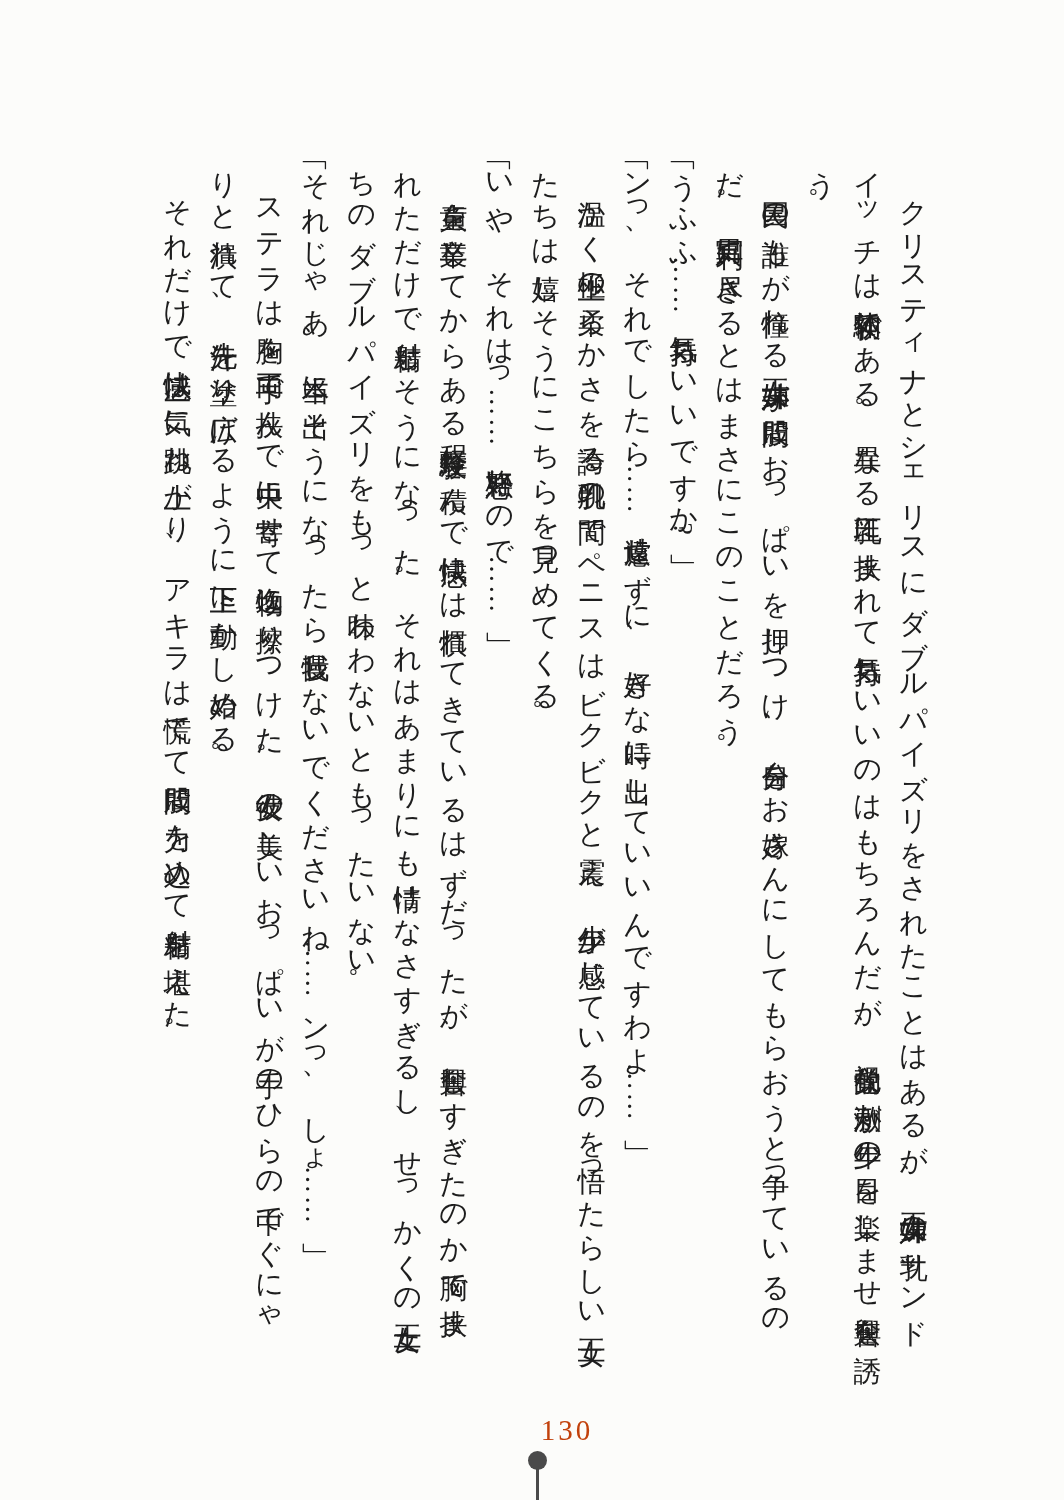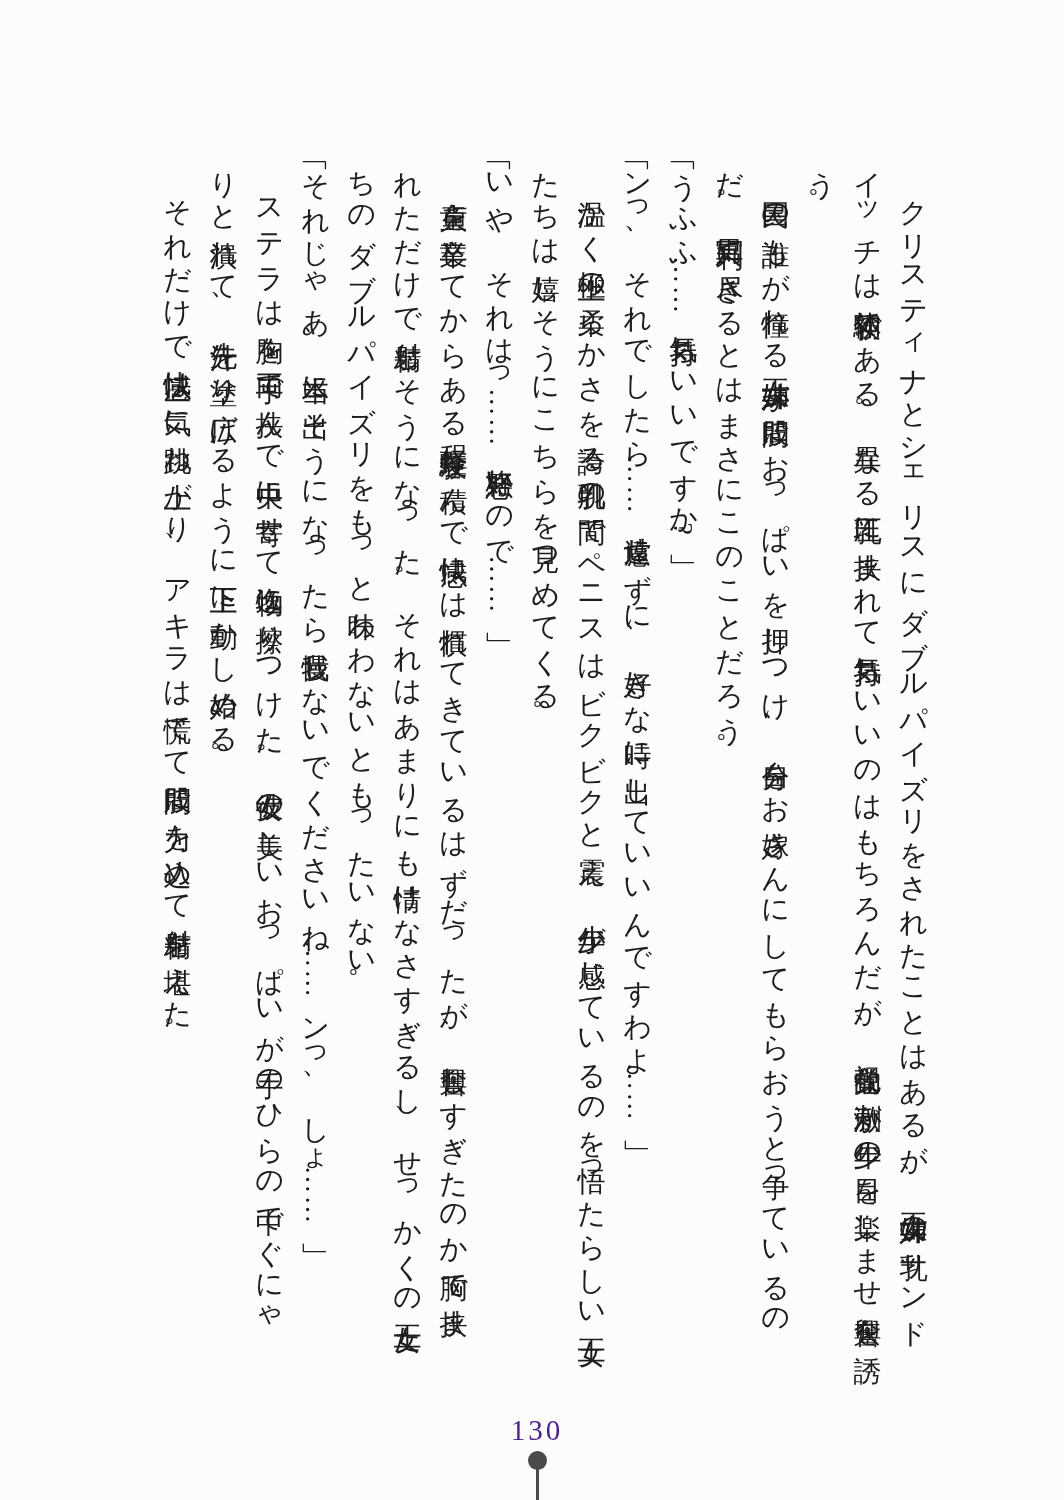--- a/index.html
+++ b/index.html
@@ -34,25 +34,25 @@
     margin: 0;
     padding: 0;
   }
   .para.indent {
     text-indent: 1em;
   }
   
   .page-number {
     position: absolute;
     top: 1414px;
-    left: 537px;
+    left: 567px;
     transform: translateX(-50%);
     font-size: 29px;
     letter-spacing: 3px;
-    color: #4c1d95;
+    color: #c2410c;
     font-family: "Liberation Serif", "DejaVu Serif", serif;
   }
   .pin {
     position: absolute;
     top: 1451px;
     left: 537px;
     transform: translateX(-50%);
     width: 19px;
     height: 49px;
   }

